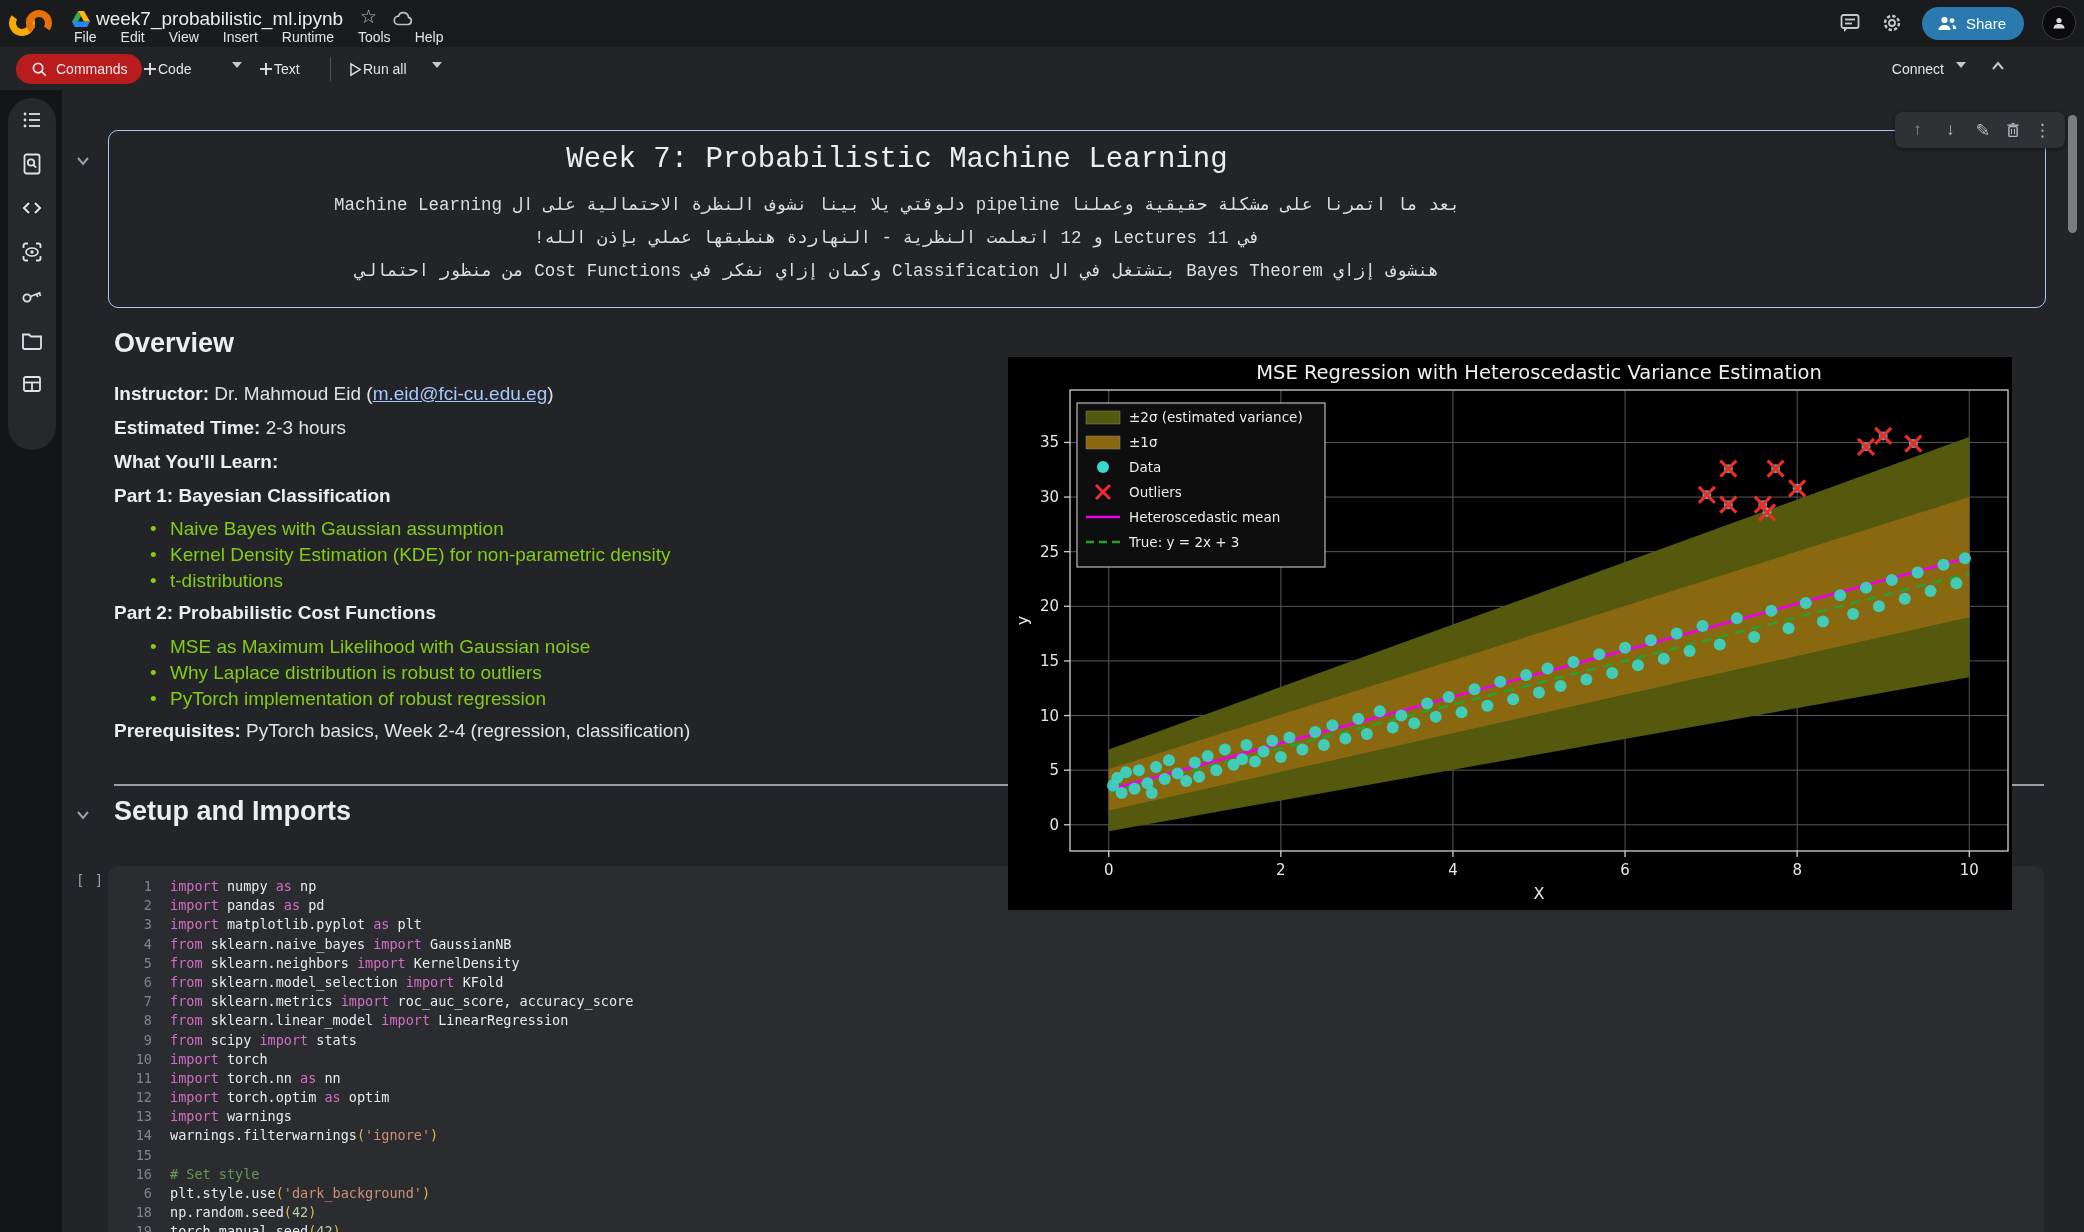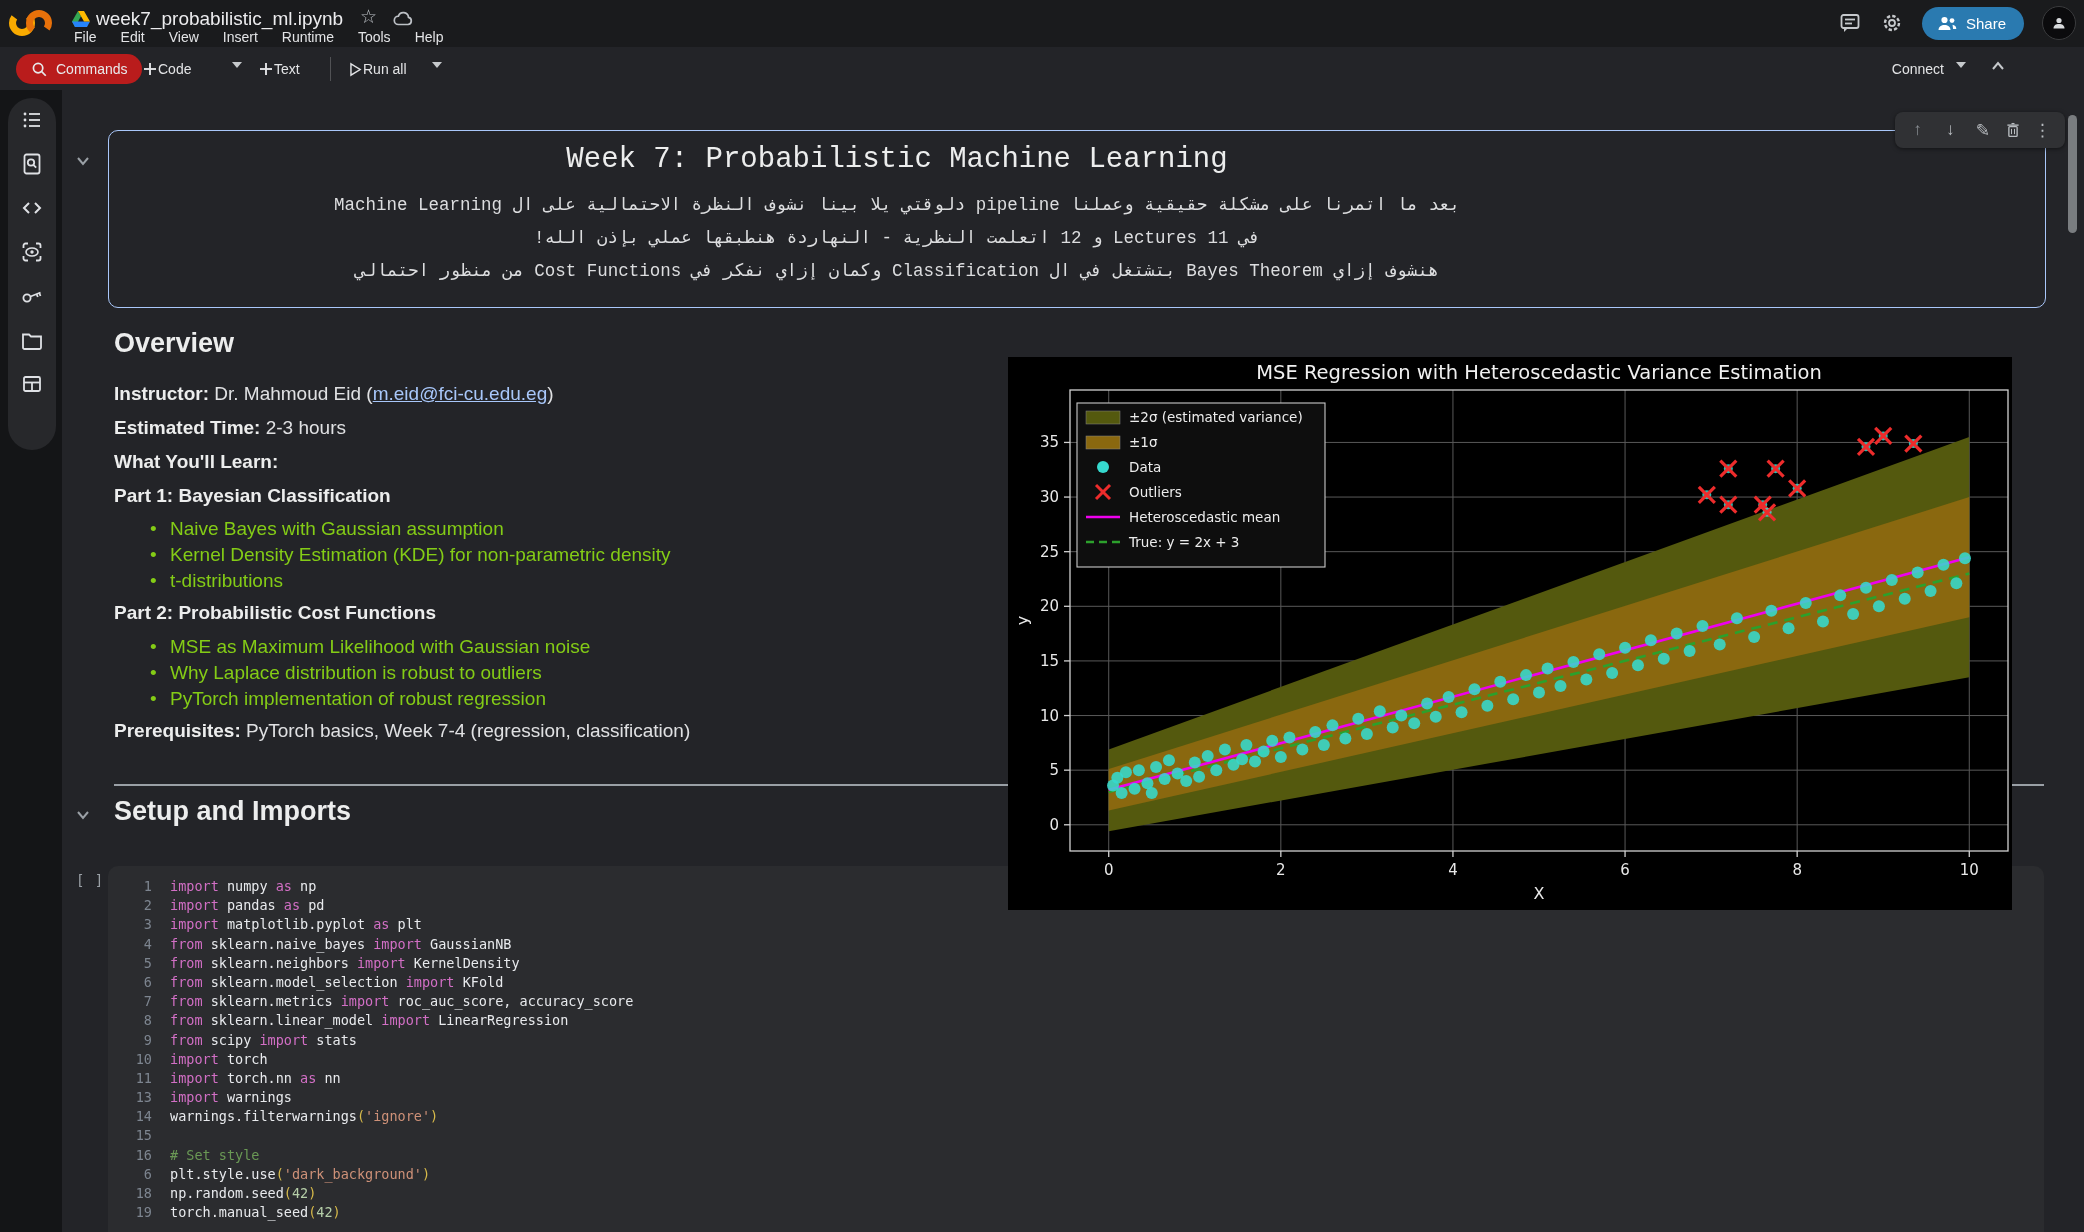--- a/index.html
+++ b/index.html
@@ -288,21 +288,21 @@
         <li class="md-li">Kernel Density Estimation (KDE) for non-parametric density</li>
         <li class="md-li">t-distributions</li>
       </ul>
       <p id="p-part2" class="md-p md-b">Part 2: Probabilistic Cost Functions</p>
       <ul id="ul-part2" class="md-ul">
         <li class="md-li">MSE as Maximum Likelihood with Gaussian noise</li>
         <li class="md-li">Why Laplace distribution is robust to outliers</li>
         <li class="md-li">PyTorch implementation of robust regression</li>
       </ul>
       <p id="p-prereq" class="md-p">
-        <span class="md-b">Prerequisites:</span><span> PyTorch basics, Week 7-4 (regression, classification)</span>
+        <span class="md-b">Prerequisites:</span><span> PyTorch basics, Week 2-4 (regression, classification)</span>
       </p>
     </div>
     <div id="md-hr" class="abs"></div>
 
     <svg id="setup-chevron" class="abs" width="18" height="18" viewBox="0 0 18 18">
       <polyline points="4,6 9,12 14,6" fill="none" stroke="#9aa0a6" stroke-width="2"></polyline>
     </svg>
     <h2 id="setup-heading" class="md-h2">Setup and Imports</h2>
 
     <span id="exec-indicator" class="abs">[ ]</span>
@@ -343,20 +343,24 @@
           <span class="ln">9</span>
           <span class="ct"><span class="tk-k">from</span><span class="tk-p"> scipy </span><span class="tk-k">import</span><span class="tk-p"> stats</span></span>
         </div>
         <div class="code-line">
           <span class="ln">10</span>
           <span class="ct"><span class="tk-k">import</span><span class="tk-p"> torch</span></span>
         </div>
         <div class="code-line">
           <span class="ln">11</span>
           <span class="ct"><span class="tk-k">import</span><span class="tk-p"> torch.nn </span><span class="tk-k">as</span><span class="tk-p"> nn</span></span>
+        </div>
+        <div class="code-line">
+          <span class="ln">12</span>
+          <span class="ct"><span class="tk-k">import</span><span class="tk-p"> torch.optim </span><span class="tk-k">as</span><span class="tk-p"> optim</span></span>
         </div>
         <div class="code-line">
           <span class="ln">13</span>
           <span class="ct"><span class="tk-k">import</span><span class="tk-p"> warnings</span></span>
         </div>
         <div class="code-line">
           <span class="ln">14</span>
           <span class="ct"><span class="tk-p">warnings.filterwarnings</span><span class="tk-y">(</span><span class="tk-s">'ignore'</span><span class="tk-y">)</span></span>
         </div>
         <div class="code-line">

